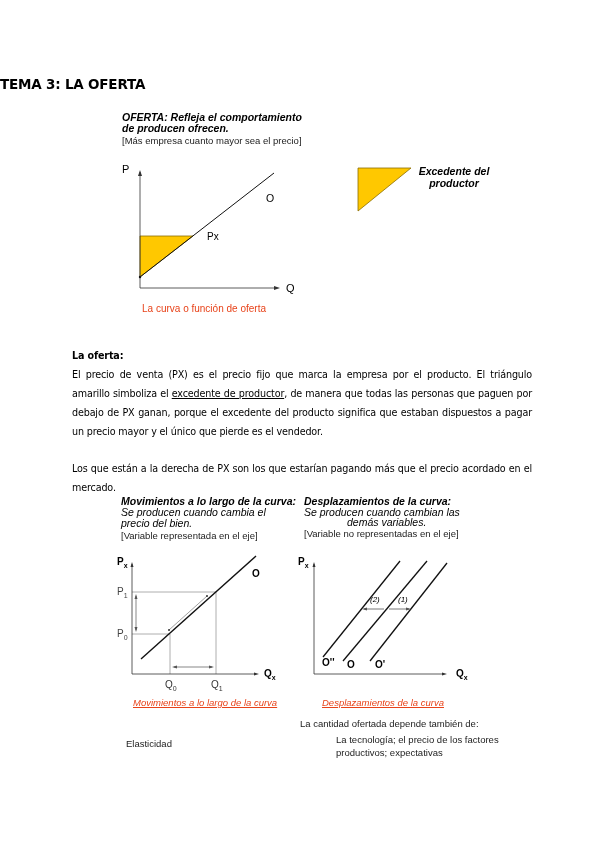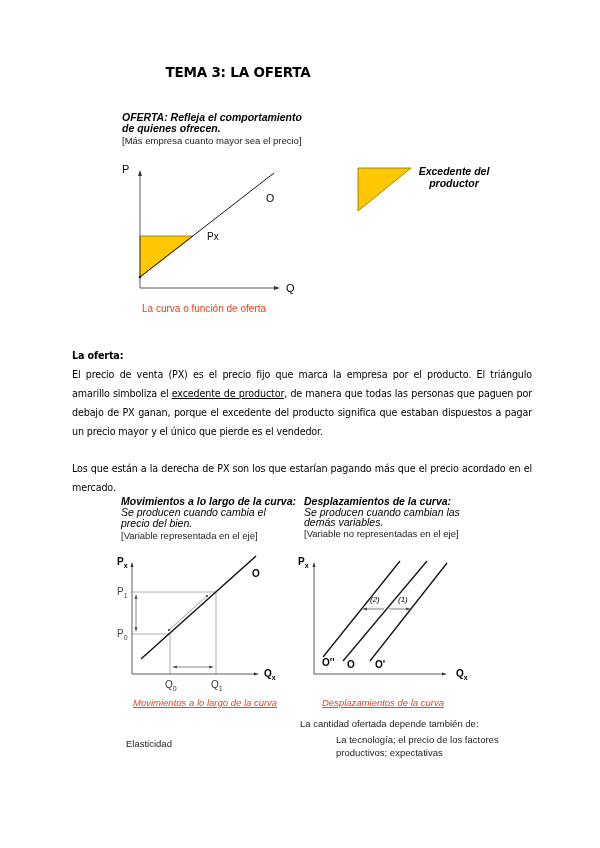--- a/index.html
+++ b/index.html
@@ -1,38 +1,38 @@
 <!DOCTYPE html>
 <html><head>
 <meta charset="utf-8">
 <style>
   html, body { margin: 0; padding: 0; background: #ffffff; }
   body { width: 600px; height: 848px; position: relative; overflow: hidden; font-family: "Liberation Sans", sans-serif; color: #000; }
   .abs { position: absolute; }
-  .title { left: 0; width: 476px; top: 64px; text-align: center; font-family: "DejaVu Sans", sans-serif; font-weight: bold; font-size: 13.5px; letter-spacing: -0.2px; }
+  .title { left: 0; width: 476px; top: 76px; text-align: left; font-family: "DejaVu Sans", sans-serif; font-weight: bold; font-size: 13.5px; letter-spacing: -0.2px; }
   .fig-head { font-family: "Liberation Sans", sans-serif; font-size: 10.5px; line-height: 11px; }
   .fig-head b { font-style: italic; font-weight: bold; }
   .fig-head .it { font-style: italic; }
   .fig-head .bracket { font-size: 9.5px; line-height: 13px; color: #222; }
   .caption-red { color: #e8431a; font-size: 10px; }
   .caption-red.u { text-decoration: underline; font-style: italic; font-size: 9.5px; }
   .label { font-family: "Liberation Sans", sans-serif; font-size: 10px; }
   .body-text { left: 72px; width: 460px; font-family: "DejaVu Sans", sans-serif; font-size: 9.6px; line-height: 19px; letter-spacing: -0.15px; }
   .body-text .heading { font-weight: bold; }
   .body-text .ul { text-decoration: underline; }
   .small-text { font-family: "Liberation Sans", sans-serif; font-size: 9.5px; color: #222; line-height: 13px; }
 </style>
 </head>
 <body>
 
 <div class="abs title">TEMA 3: LA OFERTA</div>
 
 <div class="abs fig-head" style="left:122px; top:112px;">
   <div><b>OFERTA: Refleja el comportamiento</b></div>
-  <div><b>de quienes ofrecen.</b></div>
+  <div><b>de producen ofrecen.</b></div>
   <div class="bracket">[Más empresa cuanto mayor sea el precio]</div>
 </div>
 
 <svg class="abs" style="left:0; top:0;" width="600" height="848">
 
   <polygon points="140,236 193,236 140,277" fill="#ffc800" stroke="#8a6d00" stroke-width="0.8"></polygon>
 
   <line x1="140" y1="288" x2="140" y2="172" stroke="#333" stroke-width="0.8"></line>
   <polygon points="138,176 140,170 142,176" fill="#333"></polygon>
   <line x1="140" y1="288" x2="276" y2="288" stroke="#333" stroke-width="0.8"></line>
@@ -65,21 +65,21 @@
 <div class="abs fig-head" style="left:121px; top:496px;">
   <div><b>Movimientos a lo largo de la curva:</b></div>
   <div class="it">Se producen cuando cambia el</div>
   <div class="it">precio del bien.</div>
   <div class="bracket">[Variable representada en el eje]</div>
 </div>
 
 <div class="abs fig-head" style="left:304px; top:496px;">
   <div><b>Desplazamientos de la curva:</b></div>
   <div class="it">Se producen cuando cambian las</div>
-  <div class="it" style="line-height:9px;">demás variables.</div>
+  <div class="it" style="line-height:9px;margin-left:43px;">demás variables.</div>
   <div class="bracket">[Variable no representadas en el eje]</div>
 </div>
 
 <svg class="abs" style="left:0; top:0;" width="600" height="848">
 
   <line x1="132" y1="592" x2="216" y2="592" stroke="#999" stroke-width="0.8"></line>
   <line x1="216" y1="592" x2="216" y2="674" stroke="#999" stroke-width="0.8"></line>
   <line x1="132" y1="634" x2="170" y2="634" stroke="#999" stroke-width="0.8"></line>
   <line x1="170" y1="634" x2="170" y2="674" stroke="#999" stroke-width="0.8"></line>
 

